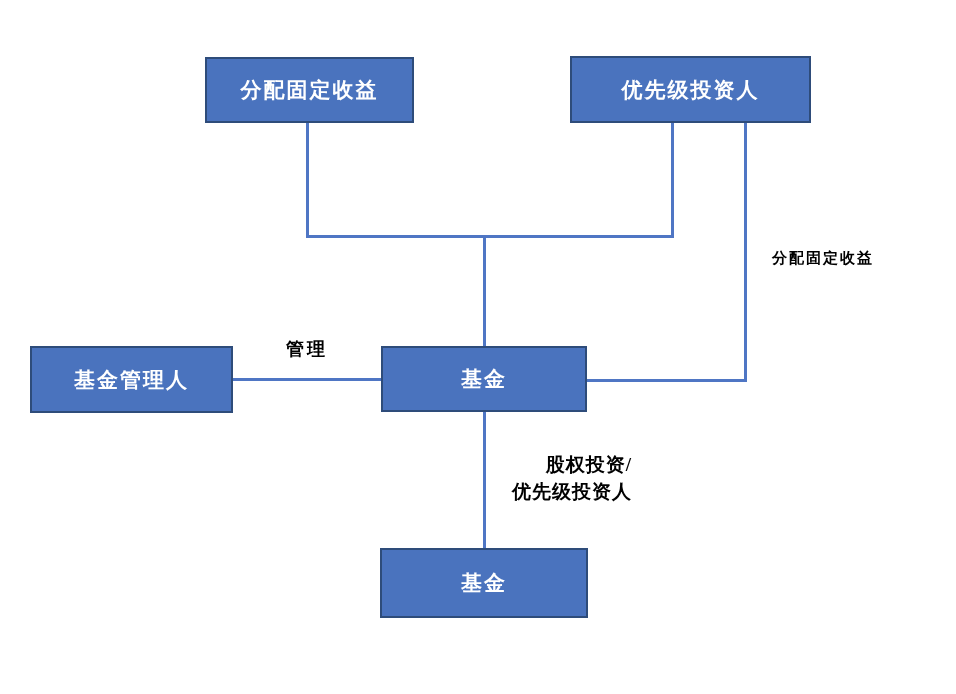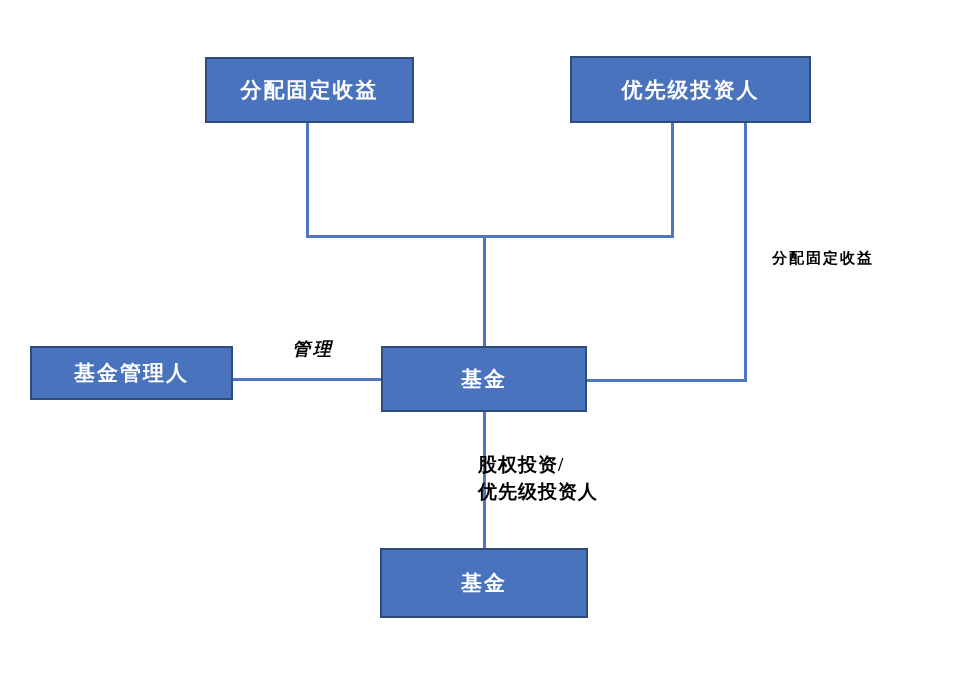--- a/index.html
+++ b/index.html
@@ -43,29 +43,29 @@
     position: absolute;
     background: var(--connector);
   }
   .edge-label {
     position: absolute;
     color: var(--label-text);
     font-weight: bold;
     font-family: "Liberation Serif", serif;
     white-space: nowrap;
   }
-  .label-manage      { left: 292px; top: 337px; font-size: 18px; letter-spacing: 3px; font-style: italic; }
+  .label-manage      { left: 286px; top: 337px; font-size: 18px; letter-spacing: 3px; }
   .label-fixed       { left: 772px; top: 249px; font-size: 15px; letter-spacing: 2px; }
   .label-equity      { left: 478px; top: 451px; width: 154px; font-size: 19px;
-                       line-height: 27px; text-align: left; letter-spacing: 1px; }
+                       line-height: 27px; text-align: right; letter-spacing: 1px; }
 
   
   .box-subordinated { left: 205px; top: 57px;  width: 209px; height: 66px; }
   .box-senior       { left: 570px; top: 56px;  width: 241px; height: 67px; }
-  .box-manager      { left: 30px;  top: 346px; width: 203px; height: 54px; }
+  .box-manager      { left: 30px;  top: 346px; width: 203px; height: 67px; }
   .box-fund         { left: 381px; top: 346px; width: 206px; height: 66px; }
   .box-fund-lower   { left: 380px; top: 548px; width: 208px; height: 70px; }
 
   
   .ln-subordinated-down { left: 306px; top: 123px; width: 3px;  height: 114px; }
   .ln-senior-down       { left: 671px; top: 123px; width: 3px;  height: 114px; }
   .ln-top-horizontal    { left: 306px; top: 235px; width: 368px; height: 3px;  }
   .ln-mid-down          { left: 483px; top: 238px; width: 3px;  height: 108px; }
   .ln-right-down        { left: 744px; top: 123px; width: 3px;  height: 259px; }
   .ln-right-horizontal  { left: 587px; top: 379px; width: 160px; height: 3px; }

